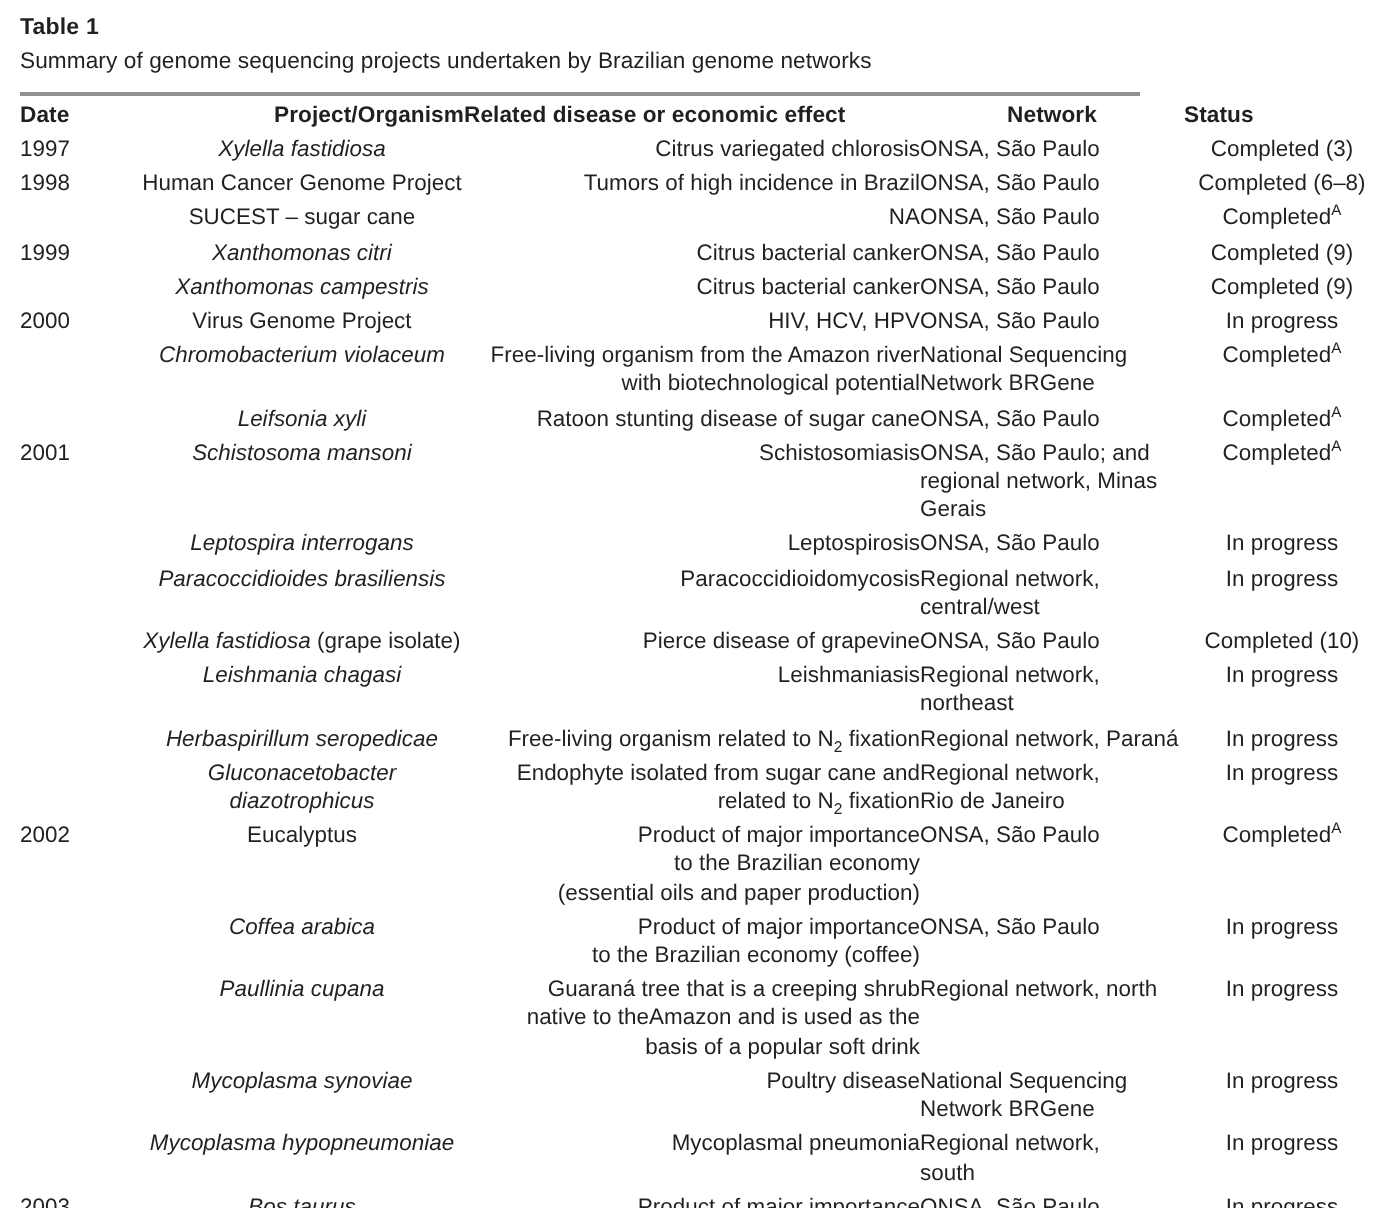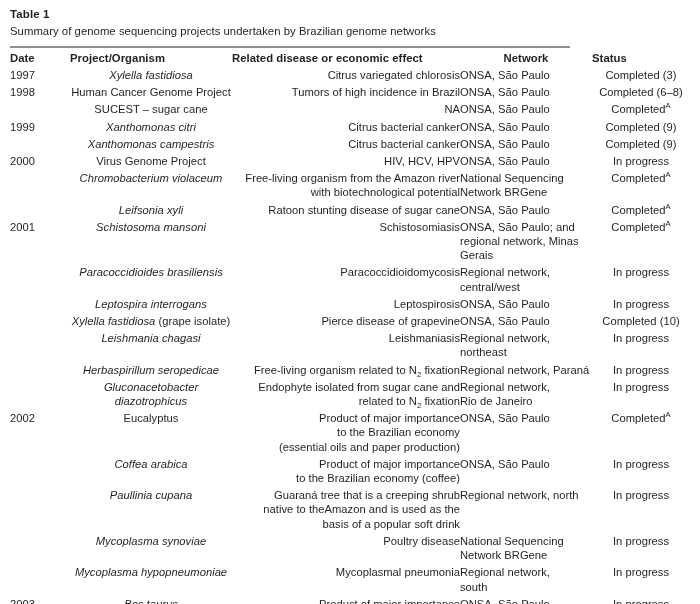--- a/index.html
+++ b/index.html
@@ -62,21 +62,21 @@
   table.genome col.c-status   { width: 98px;  }
 
   table.genome th {
     font-weight: bold;
     padding: 0 0 4px 0;
     vertical-align: bottom;
     font-size: 11.3px;
     letter-spacing: 0.05px;
   }
   th.h-date    { text-align: left;   padding-left: 0; }
-  th.h-project { text-align: left; }
+  th.h-project { text-align: right; }
   th.h-disease { text-align: left;   padding-left: 2px;}
   th.h-network { text-align: center; }
   th.h-status  { text-align: left; }
 
   table.genome td {
     vertical-align: top;
     padding: 0 0 3px 0;
     line-height: 14.2px;
     font-size: 11.2px;
     letter-spacing: 0.02px;
@@ -187,34 +187,34 @@
         </tr>
         <tr>
           <td class="date">2001</td>
           <td class="project"><span class="ital">Schistosoma mansoni</span></td>
           <td class="disease">Schistosomiasis</td>
           <td class="network">ONSA, São Paulo; and<br>regional network, Minas Gerais</td>
           <td class="status">Completed<sup class="note">A</sup></td>
         </tr>
         <tr>
           <td class="date"></td>
+          <td class="project"><span class="ital">Leptospira interrogans</span></td>
+          <td class="disease">Leptospirosis</td>
+          <td class="network">ONSA, São Paulo</td>
+          <td class="status">In progress</td>
+        </tr>
+        <tr>
+          <td class="date"></td>
           <td class="project"><span class="ital">Paracoccidioides brasiliensis</span></td>
           <td class="disease">Paracoccidioidomycosis</td>
           <td class="network">Regional network,<br>central/west</td>
           <td class="status">In progress</td>
         </tr>
         <tr>
           <td class="date"></td>
-          <td class="project"><span class="ital">Leptospira interrogans</span></td>
-          <td class="disease">Leptospirosis</td>
-          <td class="network">ONSA, São Paulo</td>
-          <td class="status">In progress</td>
-        </tr>
-        <tr>
-          <td class="date"></td>
           <td class="project"><span class="ital">Xylella fastidiosa</span> (grape isolate)</td>
           <td class="disease">Pierce disease of grapevine</td>
           <td class="network">ONSA, São Paulo</td>
           <td class="status">Completed (10)</td>
         </tr>
         <tr>
           <td class="date"></td>
           <td class="project"><span class="ital">Leishmania chagasi</span></td>
           <td class="disease">Leishmaniasis</td>
           <td class="network">Regional network, northeast</td>

